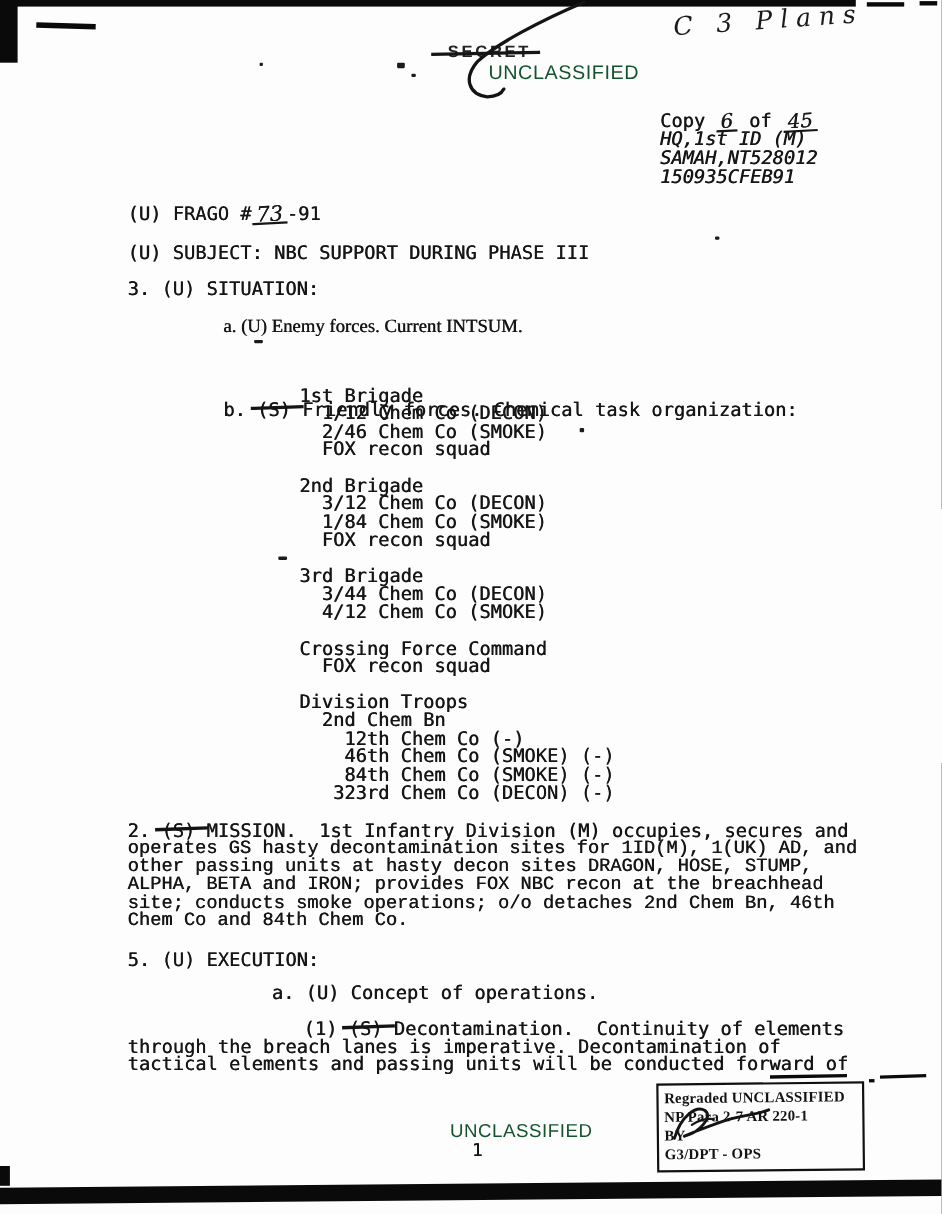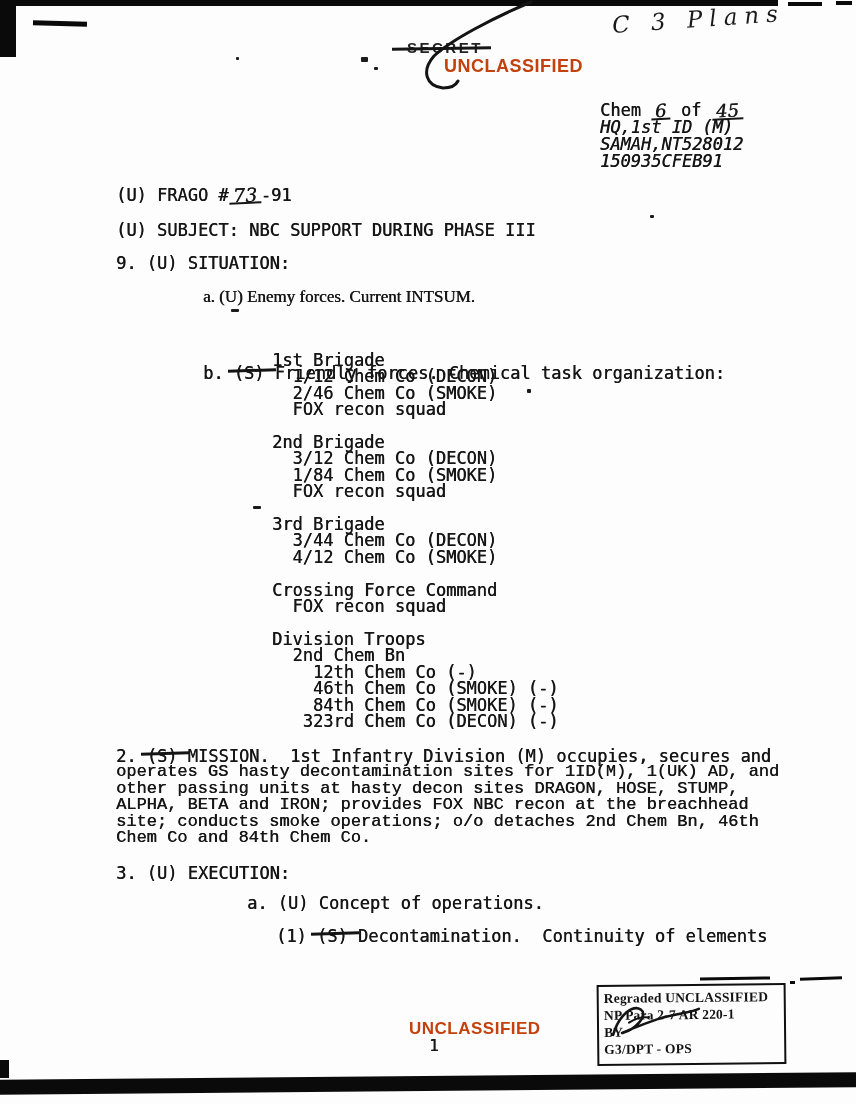--- a/index.html
+++ b/index.html
@@ -11,21 +11,21 @@
   }
   
   .type{
     position:absolute; font-family:"DejaVu Sans Mono", monospace;
     font-size:17px; line-height:16.4px; white-space:pre;
     color:#161616; text-shadow:0.4px 0 0 #161616;
   }
   
   .sans{
     position:absolute; font-family:"Liberation Sans", sans-serif;
-    color:#c2410c; white-space:pre;font-weight:bold;
+    color:#14532d; white-space:pre;
   }
   .secret{left:407px; top:39px; font-size:15px; letter-spacing:2.5px; font-weight:bold; color:#222;}
   .secret-strike{position:absolute; left:392px; top:47px; width:99px; height:3px; background:#161616; transform:rotate(-1deg);}
   .unclassified-top{left:444px; top:56px; font-size:18px; letter-spacing:0.5px;}
   .footer-unclass{left:409px; top:1019px; font-size:17px; letter-spacing:0.5px;}
   .footer-page{left:429px; top:1038px; font-size:16px;}
 
   
   .hand{
     font-family:"DejaVu Serif", serif; font-style:italic; color:#1a1a1a;
@@ -120,29 +120,29 @@
   <div class="speck sp7"></div>
 
   <div class="sans secret">SECRET</div>
   <div class="secret-strike"></div>
   <svg class="overlay" style="left:405px; top:0px;" width="135" height="98" viewBox="0 0 135 98">
     <path d="M 126,2 C 88,18 46,40 29,56 C 16,71 21,86 38,88 C 46,88 51,85 53,81" fill="none" stroke="#141414" stroke-width="3" stroke-linecap="round"></path>
   </svg>
   <div class="sans unclassified-top">UNCLASSIFIED</div>
   <div class="hand handnote">C 3 Plans</div>
 
-  <div class="type copy-line"><span>Chem </span><span class="hand hand-num">6</span><span> of </span><span class="hand hand-num">45</span></div>
+  <div class="type copy-line"><span>Copy </span><span class="hand hand-num">6</span><span> of </span><span class="hand hand-num">45</span></div>
   <div class="type copy-lines">HQ,1st ID (M)
 SAMAH,NT528012
 150935CFEB91</div>
 
   <div class="type pos-frago"><span>(U) FRAGO #</span><span class="hand hand-num">73</span><span>-91</span></div>
   <div class="type pos-subject">(U) SUBJECT: NBC SUPPORT DURING PHASE III</div>
 
-  <div class="type pos-situation">9. (U) SITUATION:</div>
+  <div class="type pos-situation">3. (U) SITUATION:</div>
   <div class="type pos-item-a">a. (U) Enemy forces. Current INTSUM.</div>
   <div class="type pos-item-b"><span>b.</span> <span class="struck">(S)</span> <span>Friendly forces. Chemical task organization:</span></div>
 
   <div class="type pos-taskorg">1st Brigade
   1/12 Chem Co (DECON)
   2/46 Chem Co (SMOKE)
   FOX recon squad
 
 2nd Brigade
   3/12 Chem Co (DECON)
@@ -163,23 +163,25 @@
     84th Chem Co (SMOKE) (-)
    323rd Chem Co (DECON) (-)</div>
 
   <div class="type pos-mission-1"><span>2.</span> <span class="struck">(S)</span> <span>MISSION.  1st Infantry Division (M) occupies, secures and</span></div>
   <div class="type pos-mission-rest">operates GS hasty decontamination sites for 1ID(M), 1(UK) AD, and
 other passing units at hasty decon sites DRAGON, HOSE, STUMP,
 ALPHA, BETA and IRON; provides FOX NBC recon at the breachhead
 site; conducts smoke operations; o/o detaches 2nd Chem Bn, 46th
 Chem Co and 84th Chem Co.</div>
 
-  <div class="type pos-execution">3. (U) EXECUTION:</div>
+  <div class="type pos-execution">5. (U) EXECUTION:</div>
   <div class="type pos-concept">a. (U) Concept of operations.</div>
   <div class="type pos-decon-1"><span>(1)</span> <span class="struck">(S)</span> <span>Decontamination.  Continuity of elements</span></div>
+  <div class="type pos-decon-rest">through the breach lanes is imperative. Decontamination of
+tactical elements and passing units will be conducted forward of</div>
 
   <div class="art art-stampdash1"></div>
   <div class="art art-stampdot"></div>
   <div class="art art-stampdash2"></div>
   <div class="stamp">
     <div class="stamp-line">Regraded UNCLASSIFIED</div>
     <div class="stamp-line">NP Para 2-7 AR 220-1</div>
     <div class="stamp-line">BY</div>
     <div class="stamp-line">G3/DPT - OPS</div>
     <svg class="overlay stamp-sig" width="110" height="44" viewBox="0 0 110 44">

